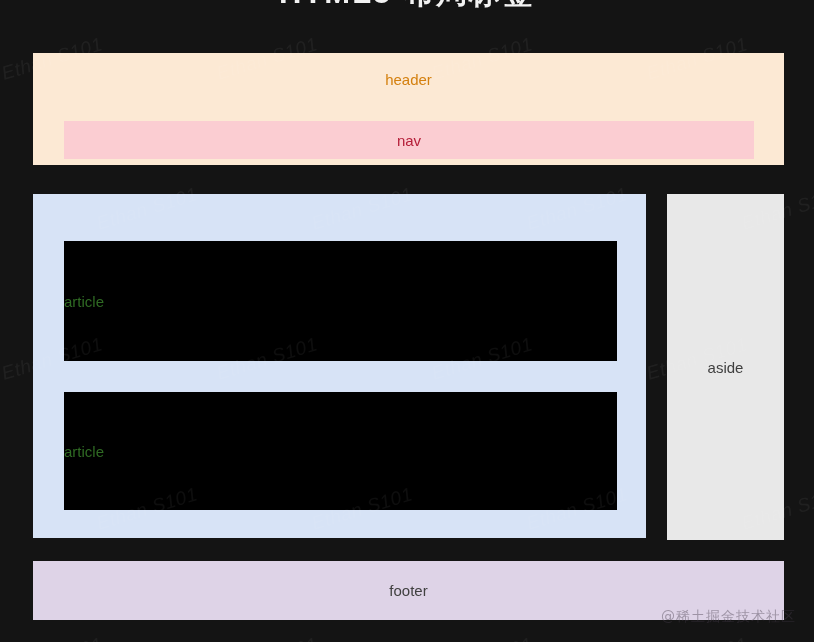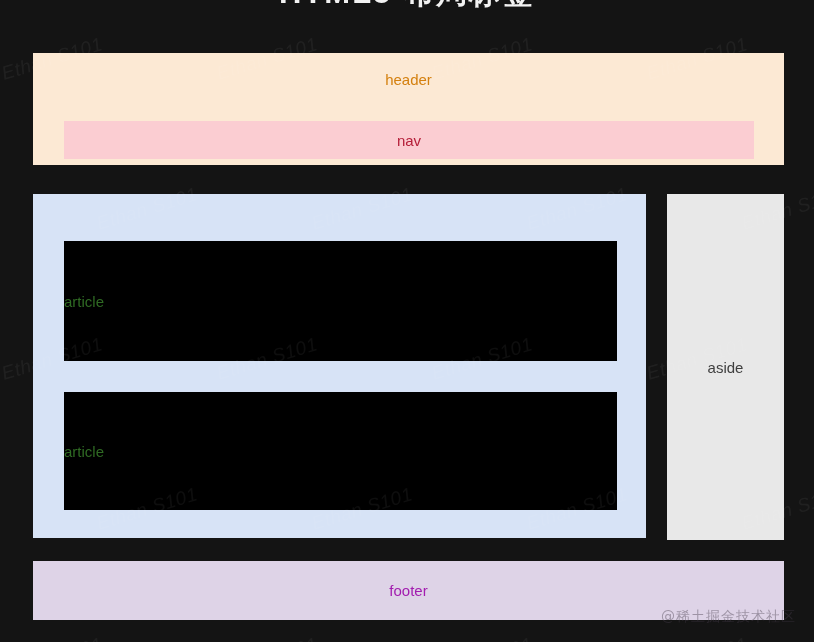--- a/index.html
+++ b/index.html
@@ -153,21 +153,21 @@
     left: 33px;
     top: 561px;
     width: 751px;
     height: 59px;
     background: #ded3e7;
     display: flex;
     align-items: center;
     justify-content: center;
   }
   #footer-label {
-    color: #a21caf;
+    color: #404040;
     font-size: 15px;
   }
 
   
   #juejin-watermark {
     position: absolute;
     right: 18px;
     bottom: 16px;
     font-size: 14px;
     color: rgba(70,60,75,0.42);

